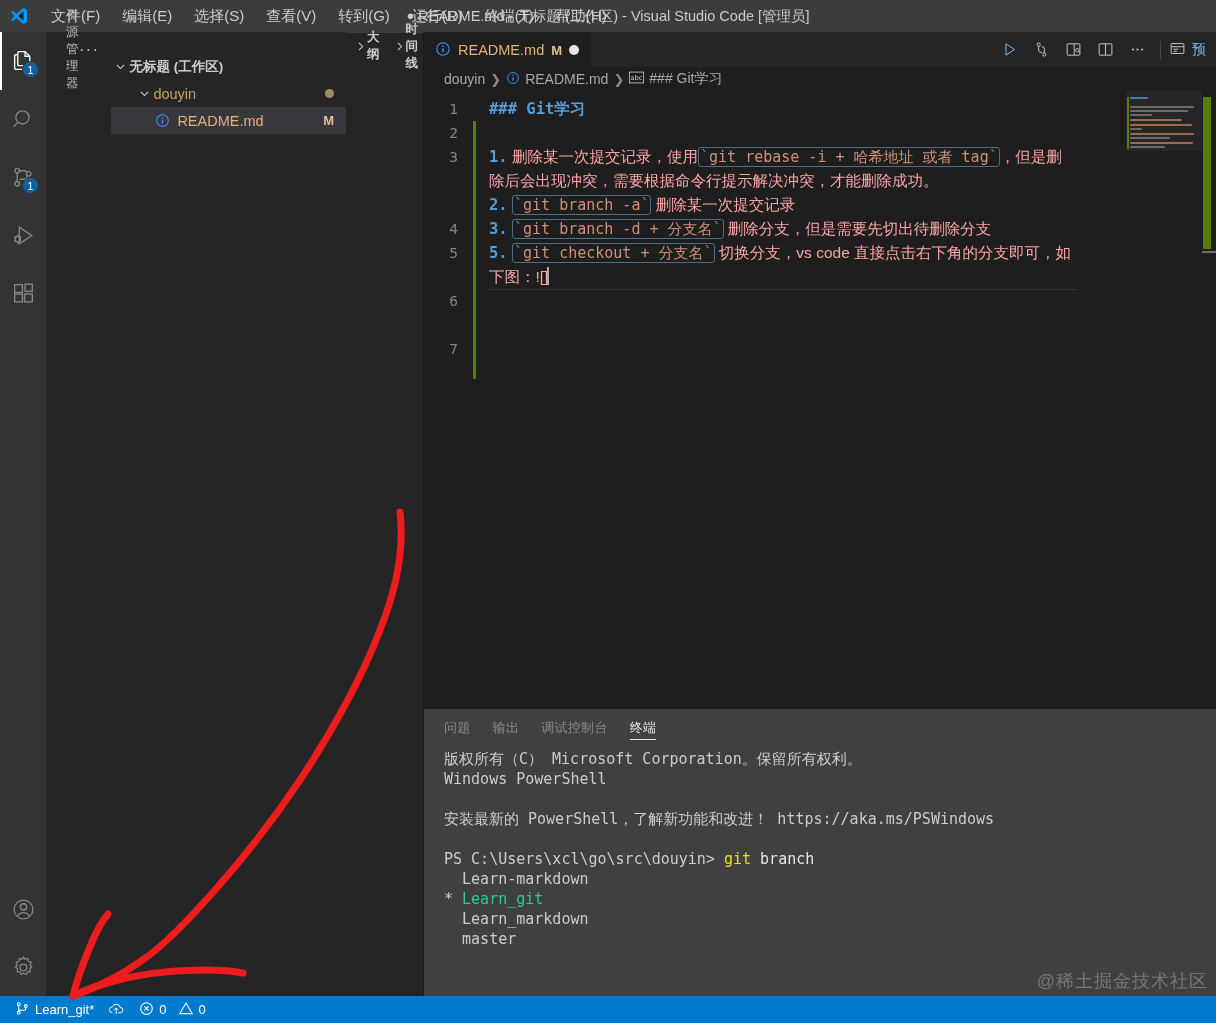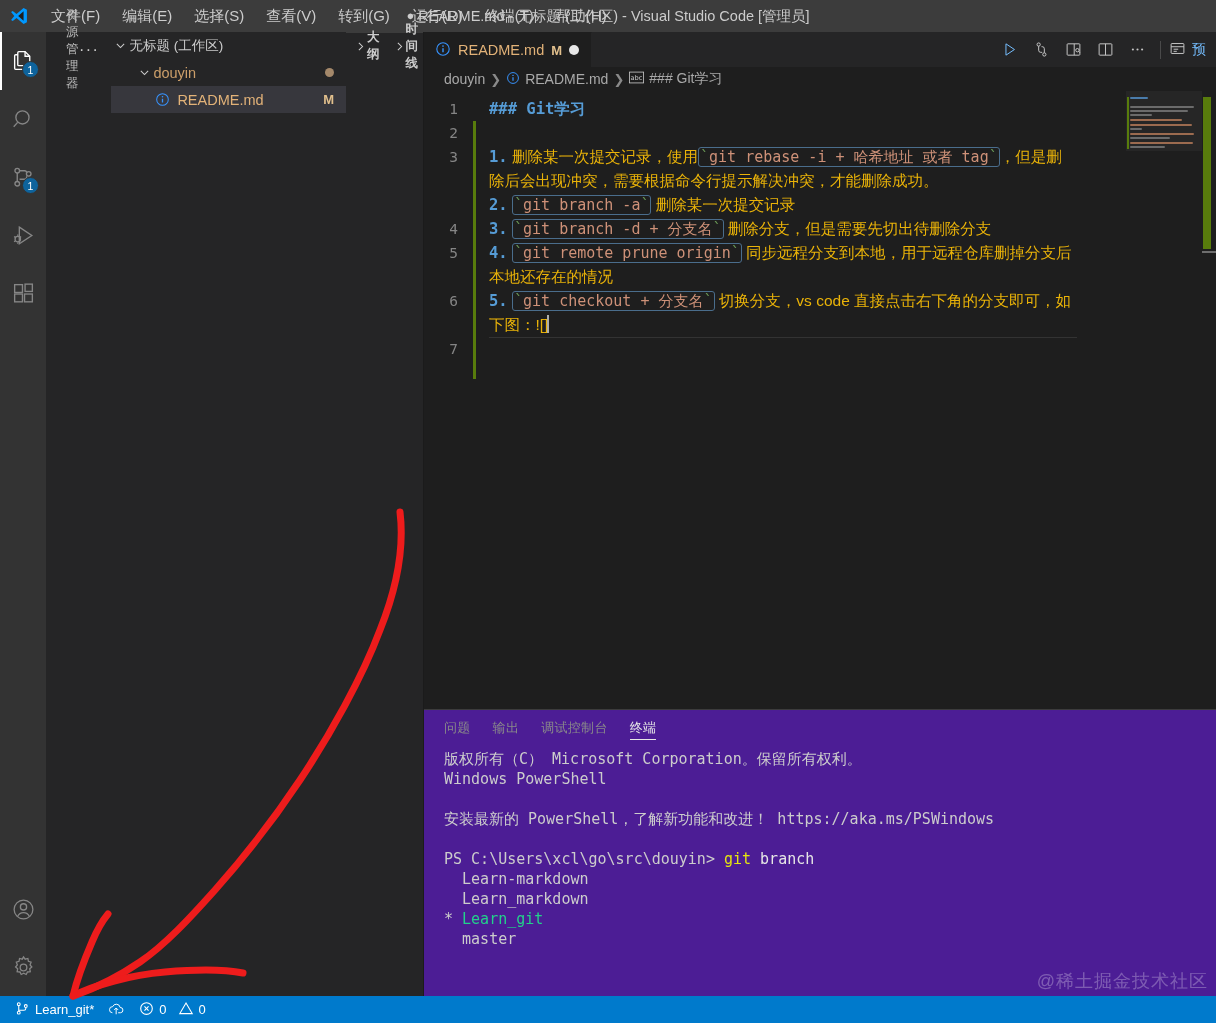--- a/index.html
+++ b/index.html
@@ -63,21 +63,21 @@
   .sb-title { font-size: 12.5px; color: #bbbbbb; letter-spacing: .4px; }
   .sb-dots { color: #cccccc; font-size: 16px; letter-spacing: 1.5px; cursor: pointer; line-height: 10px; }
   .tree { flex: 1 1 auto; overflow: hidden; }
   .tree-row {
     height: 27px; display: flex; align-items: center; padding-right: 12px; cursor: pointer;
     font-size: 14.5px; color: #cccccc; position: relative;
   }
   .tree-row.selected { background: #37373d; }
   .tree-row .chev { width: 18px; flex: 0 0 18px; display: flex; align-items: center; justify-content: center; color: #cccccc; }
   .tree-row .label { white-space: nowrap; overflow: hidden; text-overflow: ellipsis; }
-  .tree-root { padding-left: 0; font-weight: normal; font-size: 13.5px; }
+  .tree-root { padding-left: 0; font-weight: bold; font-size: 13.5px; margin-top: 21px; }
   .tree-folder { padding-left: 24px; color: #cc9f6a; }
   .tree-file { padding-left: 44px; color: #e2b278; display: flex; align-items: center; }
   .md-icon { margin-right: 7px; display: inline-flex; }
   .tree-right { margin-left: auto; display: flex; align-items: center; }
   .decor-dot { width: 9px; height: 9px; border-radius: 50%; background: #a4886a; }
   .m-badge { color: #e2c08d; font-weight: bold; font-size: 13px; }
 
   .sb-section {
     height: 27px; display: flex; align-items: center; padding-left: 8px;
     font-size: 12.5px; font-weight: bold; color: #cccccc; border-top: 1px solid #3c3c3c;
@@ -126,21 +126,21 @@
     max-width: 600px;
   }
   .code-line { min-height: 24px; }
   .h3 { color: #569cd6; font-weight: bold; font-family: "DejaVu Sans Mono", monospace; font-size: 15.5px; }
   .li-num { color: #569cd6; font-weight: bold; font-family: "DejaVu Sans Mono", monospace; }
   .code-span {
     color: #ce9178; font-family: "DejaVu Sans Mono", monospace; font-size: 15px;
     border: 1px solid #4a6d8c; border-radius: 3px; padding: 0 1px; white-space: nowrap;
   }
   .code-span .tick { color: #6a9955; }
-  .plain { color: #eab308; }
+  .plain { color: #fca5a5; }
   .cursor {
     display: inline-block; width: 2px; height: 18px; background: #aeafad;
     vertical-align: -3px; margin: 0 -1px;
   }
   .line-underline { border-bottom: 1px solid #333; }
 
   
   .minimap {
     position: absolute; right: 14px; top: 0; width: 76px; height: 100%;
     background: #1e1e1e; overflow: hidden;
@@ -148,21 +148,21 @@
   .mm-slider { position: absolute; left: 0; top: 0; width: 76px; height: 60px; background: rgba(121,121,121,.10); }
   .mm-line { position: absolute; height: 2px; border-radius: 1px; }
   .overview-ruler {
     position: absolute; right: 0; top: 0; width: 14px; height: 100%; background: #1e1e1e;
   }
   .ovr-green { position: absolute; left: 1px; width: 8px; background: #587c0c; }
   .ovr-handle { position: absolute; left: 0; width: 14px; height: 2px; background: #6e6e6e; }
 
   
   .panel {
-    height: 287px; flex: 0 0 287px; background: #4c1d95; border-top: 1px solid #3c3c3c;
+    height: 287px; flex: 0 0 287px; background: #404040; border-top: 1px solid #3c3c3c;
     display: flex; flex-direction: column;
   }
   .panel-tabs { height: 35px; display: flex; align-items: center; padding-left: 20px; gap: 22px; flex: 0 0 35px; }
   .panel-tab {
     font-size: 13px; color: #8a8a8a; cursor: pointer; height: 35px; display: flex;
     align-items: center; position: relative; letter-spacing: .3px;
   }
   .panel-tab.active { color: #e7e7e7; }
   .panel-tab.active::after {
     content: ""; position: absolute; left: 0; right: 0; bottom: 5px; height: 1px; background: #e7e7e7;
@@ -471,25 +471,20 @@
             <span class="code-span"><span class="tick">`</span><span>git branch -a</span><span class="tick">`</span></span>
             <span class="plain">删除某一次提交记录</span>
           </div>
 
           <div class="code-line">
             <span class="li-num">3.</span>
             <span class="code-span"><span class="tick">`</span><span>git branch -d + 分支名</span><span class="tick">`</span></span>
             <span class="plain">删除分支，但是需要先切出待删除分支</span>
           </div>
 
-          <div class="code-line">
-            <span class="li-num">4.</span>
-            <span class="code-span"><span class="tick">`</span><span>git remote prune origin</span><span class="tick">`</span></span>
-            <span class="plain">同步远程分支到本地，用于远程仓库删掉分支后本地还存在的情况</span>
-          </div>
 
           <div class="code-line line-underline">
             <span class="li-num">5.</span>
             <span class="code-span"><span class="tick">`</span><span>git checkout + 分支名</span><span class="tick">`</span></span>
             <span class="plain">切换分支，vs code 直接点击右下角的分支即可，如下图：![]</span><span class="cursor"></span>
           </div>
         </div>
 
         <div class="minimap">
           <div class="mm-slider"></div>
@@ -520,22 +515,22 @@
           <div class="panel-tab active">终端</div>
         </div>
         <div class="terminal">
           <div class="t-line">版权所有（C） Microsoft Corporation。保留所有权利。</div>
           <div class="t-line">Windows PowerShell</div>
           <div class="t-line">&nbsp;</div>
           <div class="t-line">安装最新的 PowerShell，了解新功能和改进！ https://aka.ms/PSWindows</div>
           <div class="t-line">&nbsp;</div>
           <div class="t-line"><span>PS C:\Users\xcl\go\src\douyin&gt; </span><span class="t-yellow">git</span><span class="t-white"> branch</span></div>
           <div class="t-line">  Learn-markdown</div>
+          <div class="t-line"><span>* </span><span class="t-green">Learn_git</span></div>
           <div class="t-line">  Learn_markdown</div>
-          <div class="t-line"><span>* </span><span class="t-green">Learn_git</span></div>
           <div class="t-line">  master</div>
         </div>
       </div>
     </div>
   </div>
 
   <div class="statusbar">
     <div class="sb-item">
       <span>
         <svg width="15" height="15" viewBox="0 0 16 16" fill="none" stroke="#ffffff" stroke-width="1.15">

